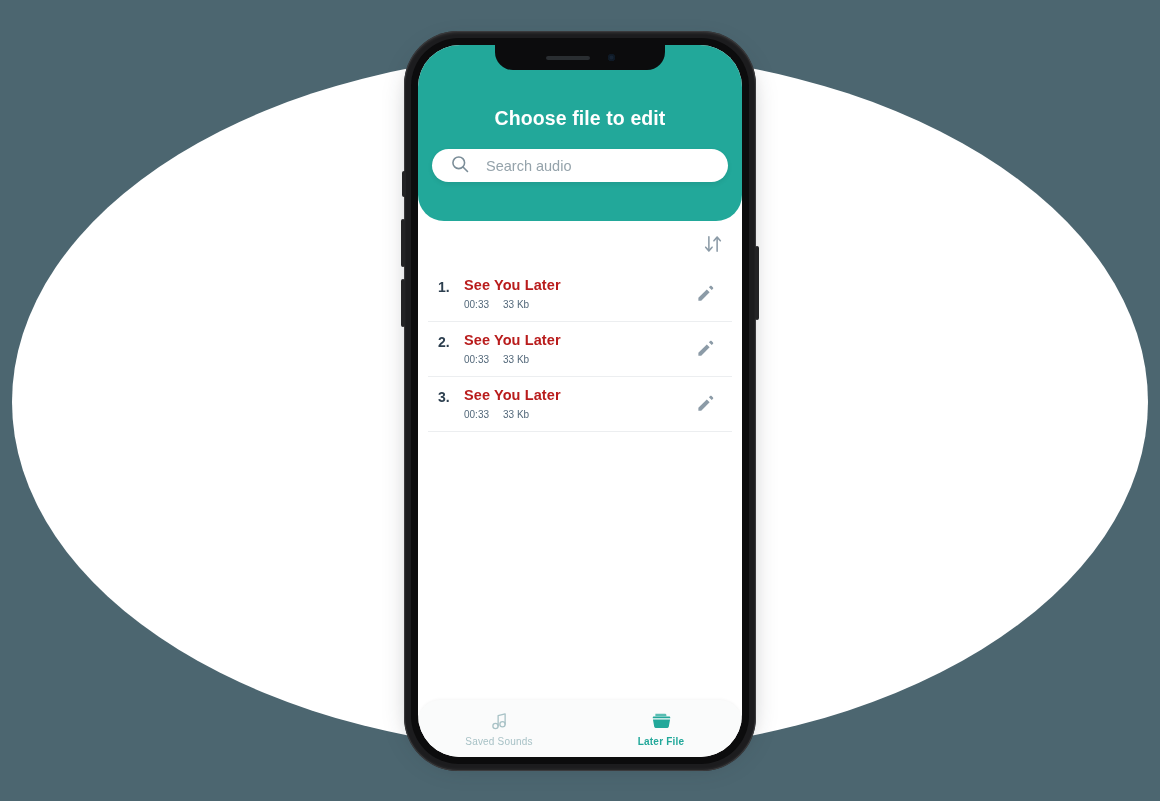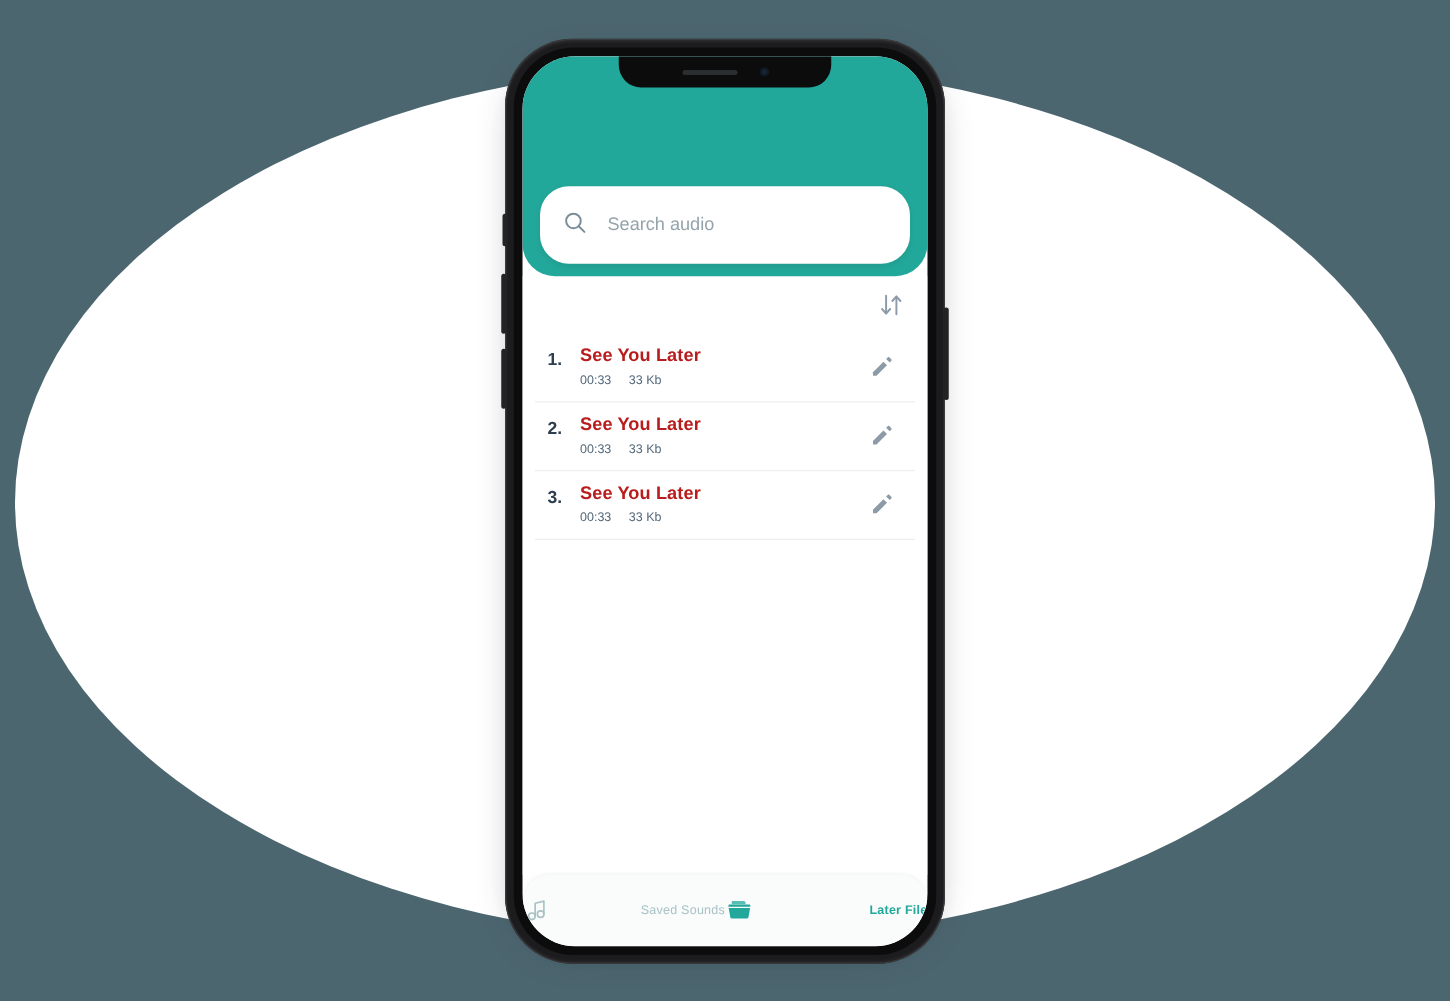--- a/index.html
+++ b/index.html
@@ -143,21 +143,21 @@
     color: #ffffff;
     font-size: 19.5px;
     font-weight: bold;
     letter-spacing: 0.1px;
   }
   #search-bar {
     position: absolute;
     left: 14px;
     right: 14px;
     top: 104px;
-    height: 62px;
+    height: 33px;
     background: #ffffff;
     border-radius: 23px;
     display: flex;
     align-items: center;
     padding: 0 18px;
     box-shadow: 0 2px 5px rgba(0,0,0,0.08);
     box-sizing: border-box;
   }
   #search-icon { flex: 0 0 auto; display: block; }
   #search-input {
@@ -251,21 +251,21 @@
     border-top-left-radius: 22px;
     border-top-right-radius: 22px;
     display: flex;
     align-items: center;
     z-index: 20;
     box-shadow: 0 -1px 3px rgba(0,0,0,0.04);
   }
   .nav-item {
     flex: 1 1 0;
     display: flex;
-    flex-direction: row;
+    flex-direction: column;
     align-items: center;
     justify-content: space-between;
     gap: 4px;
     cursor: pointer;
   }
   .nav-label {
     font-size: 10px;
     color: #a8c2c6;
     letter-spacing: 0.2px;
   }
@@ -294,20 +294,21 @@
 
   <div id="screen">
 
     <div id="notch">
       <div id="notch-speaker"></div>
       <div id="notch-camera"></div>
     </div>
 
     <div id="app-header">
 
+      <div id="header-title">Choose file to edit</div>
 
       <div id="search-bar">
         <span id="search-icon">
           <svg width="20" height="20" viewBox="0 0 24 24" fill="none" stroke="#7b8d98" stroke-width="1.9" stroke-linecap="round">
             <circle cx="10.5" cy="10.5" r="7"></circle>
             <line x1="15.6" y1="15.6" x2="21" y2="21"></line>
           </svg>
         </span>
         <input id="search-input" type="text" placeholder="Search audio" style="">
       </div>

